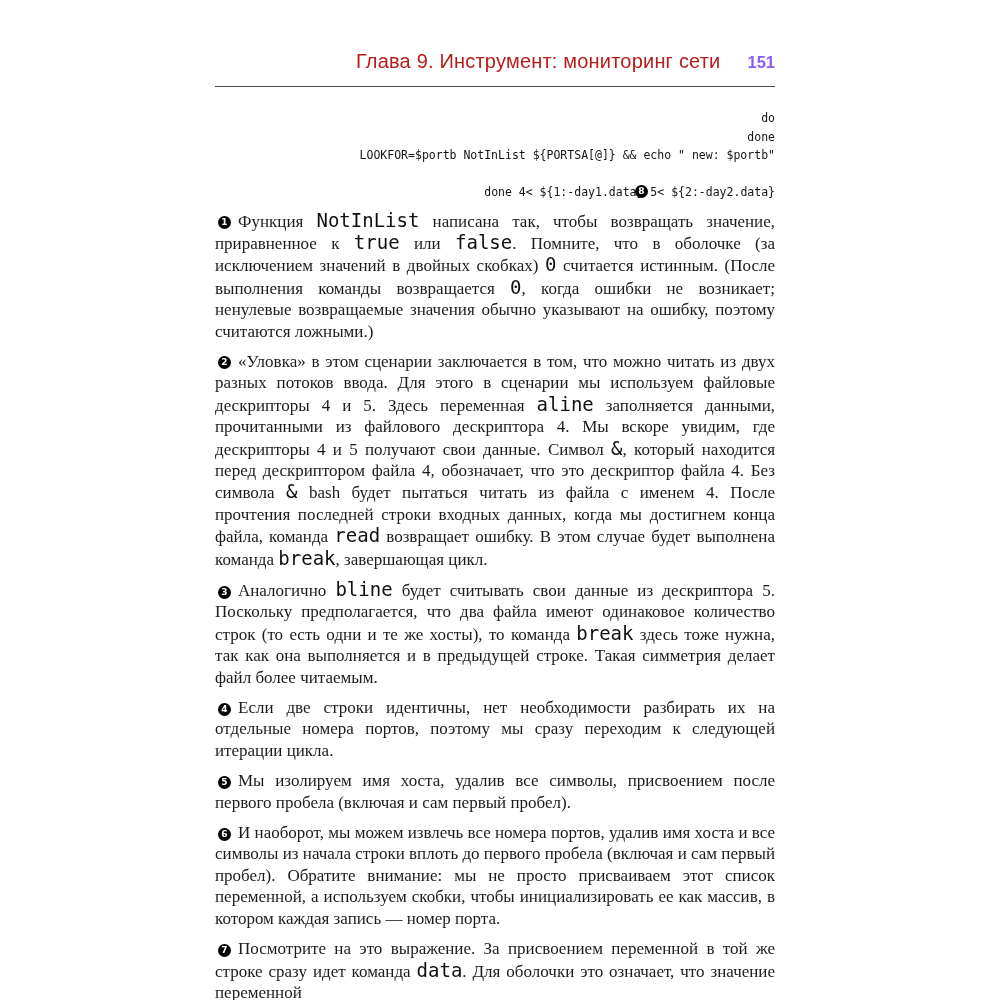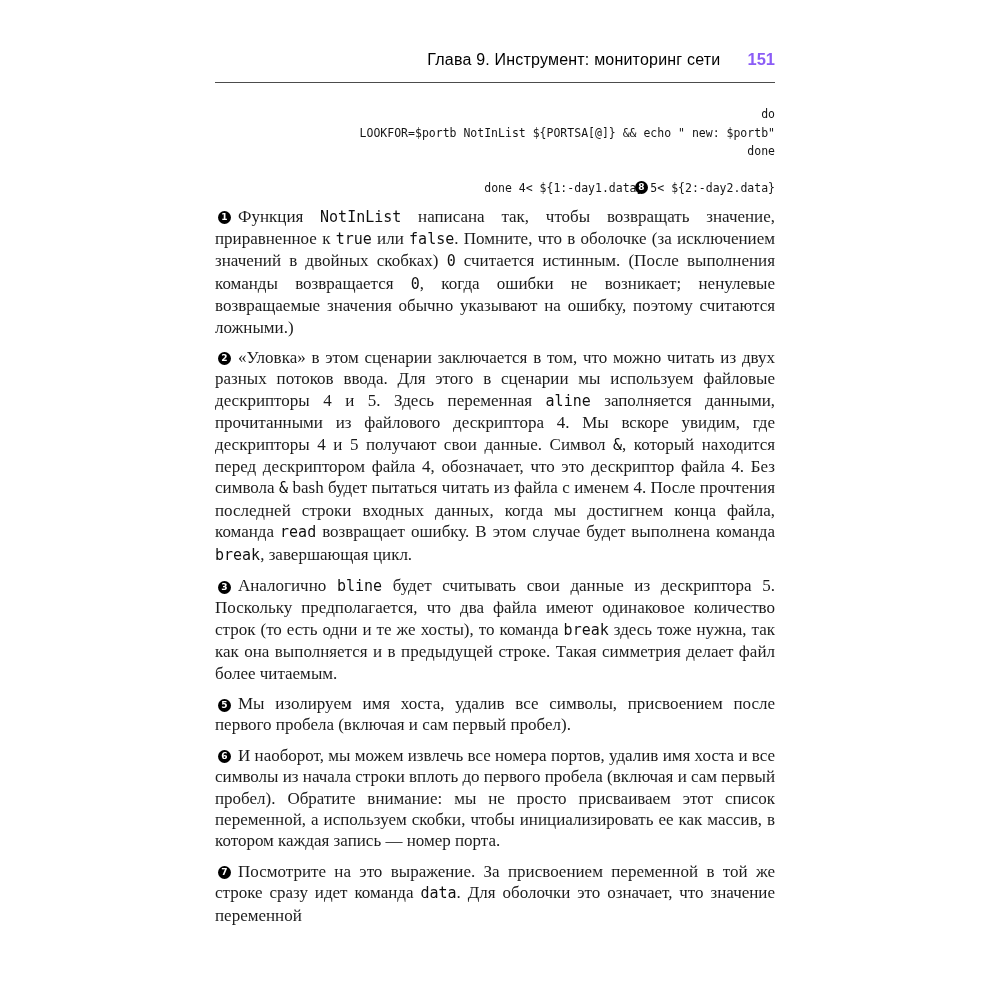--- a/index.html
+++ b/index.html
@@ -10,21 +10,21 @@
   }
   .content{
     position:absolute;left:215px;top:50px;width:560px;
   }
   
   .runhead{
     display:flex;justify-content:flex-end;align-items:baseline;gap:27px;
     border-bottom:1.5px solid #4c4c4c;padding-bottom:13px;
     font-family:"Liberation Sans",sans-serif;
   }
-  .chapter{font-size:16px;color:#000000;letter-spacing:.2px;text-align:center;}
+  .chapter{font-size:20px;color:#b91c1c;letter-spacing:.2px;text-align:center;}
   .pagenum{font-size:16.5px;font-weight:bold;color:#8b5cf6;}
   
   .codeblock{
     margin-top:22px;
     font-family:"DejaVu Sans Mono",monospace;
     font-size:11.5px;line-height:18.5px;color:#141414;
   }
   .code-line{white-space:pre;min-height:18.5px;position:relative;text-align:right;}
   
   .badge{
@@ -39,43 +39,44 @@
   .annots{margin-top:8px;}
   p.annot{
     margin:0 0 9px 0;
     font-size:17px;line-height:21.4px;text-align:justify;
   }
   p.annot .badge{
     margin:0 7px 0 3px;vertical-align:1.5px;
   }
   .mono{
     font-family:"DejaVu Sans Mono",monospace;
-    font-size:15px;color:#101010;
+    font-size:19px;color:#101010;
   }
 </style>
 </head>
 <body>
 
 <div class="content">
 
   <div class="runhead">
     <span class="chapter">Глава 9. Инструмент: мониторинг сети</span>
     <span class="pagenum">151</span>
   </div>
 
   <div class="codeblock">
     <div class="code-line"><span>    do</span></div>
+    <div class="code-line"><span>    done</span></div>
     <div class="code-line"><span>        LOOKFOR=$portb NotInList ${PORTSA[@]} &amp;&amp; echo " new: $portb"</span></div>
-    <div class="code-line"><span>    done</span></div>
     <div class="code-line"><span></span></div>
     <div class="code-line"><span>done 4&lt; ${1:-day1.data} 5&lt; ${2:-day2.data}</span><span class="badge badge-code">8</span></div>
   </div>
 
   <div class="annots">
     <p class="annot"><span class="badge">1</span><span><span>Функция </span><span class="mono">NotInList</span><span> написана так, чтобы возвращать значение, приравненное к </span><span class="mono">true</span><span> или </span><span class="mono">false</span><span>. Помните, что в оболочке (за исключением значений в двойных скобках) </span><span class="mono">0</span><span> считается истинным. (После выполнения команды возвращается </span><span class="mono">0</span><span>, когда ошибки не возникает; ненулевые возвращаемые значения обычно указывают на ошибку, поэтому считаются ложными.)</span></span></p>
     <p class="annot"><span class="badge">2</span><span><span>«Уловка» в этом сценарии заключается в том, что можно читать из двух разных потоков ввода. Для этого в сценарии мы используем файловые дескрипторы 4 и 5. Здесь переменная </span><span class="mono">aline</span><span> заполняется данными, прочитанными из файлового дескриптора 4. Мы вскоре увидим, где дескрипторы 4 и 5 получают свои данные. Символ </span><span class="mono">&amp;</span><span>, который находится перед дескриптором файла 4, обозначает, что это дескриптор файла 4. Без символа </span><span class="mono">&amp;</span><span> bash будет пытаться читать из файла с именем 4. После прочтения последней строки входных данных, когда мы достигнем конца файла, команда </span><span class="mono">read</span><span> возвращает ошибку. В этом случае будет выполнена команда </span><span class="mono">break</span><span>, завершающая цикл.</span></span></p>
     <p class="annot"><span class="badge">3</span><span><span>Аналогично </span><span class="mono">bline</span><span> будет считывать свои данные из дескриптора 5. Поскольку предполагается, что два файла имеют одинаковое количество строк (то есть одни и те же хосты), то команда </span><span class="mono">break</span><span> здесь тоже нужна, так как она выполняется и в предыдущей строке. Такая симметрия делает файл более читаемым.</span></span></p>
+    <p class="annot"><span class="badge">4</span><span><span>Если две строки идентичны, нет необходимости разбирать их на отдельные номера портов, поэтому мы сразу переходим к следующей итерации цикла.</span></span></p>
     <p class="annot"><span class="badge">5</span><span><span>Мы изолируем имя хоста, удалив все символы, присвоением после первого пробела (включая и сам первый пробел).</span></span></p>
     <p class="annot"><span class="badge">6</span><span><span>И наоборот, мы можем извлечь все номера портов, удалив имя хоста и все символы из начала строки вплоть до первого пробела (включая и сам первый пробел). Обратите внимание: мы не просто присваиваем этот список переменной, а используем скобки, чтобы инициализировать ее как массив, в котором каждая запись — номер порта.</span></span></p>
     <p class="annot"><span class="badge">7</span><span><span>Посмотрите на это выражение. За присвоением переменной в той же строке сразу идет команда </span><span class="mono">data</span><span>. Для оболочки это означает, что значение переменной</span></span></p>
   </div>
 
 </div>
 
 </body></html>

